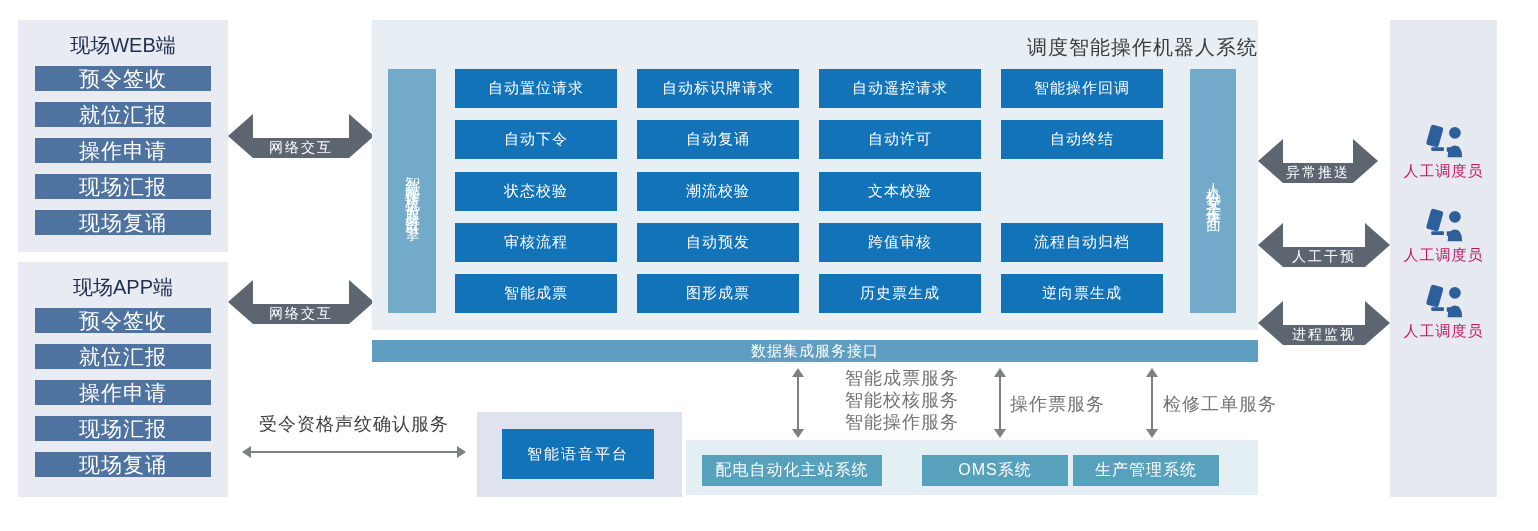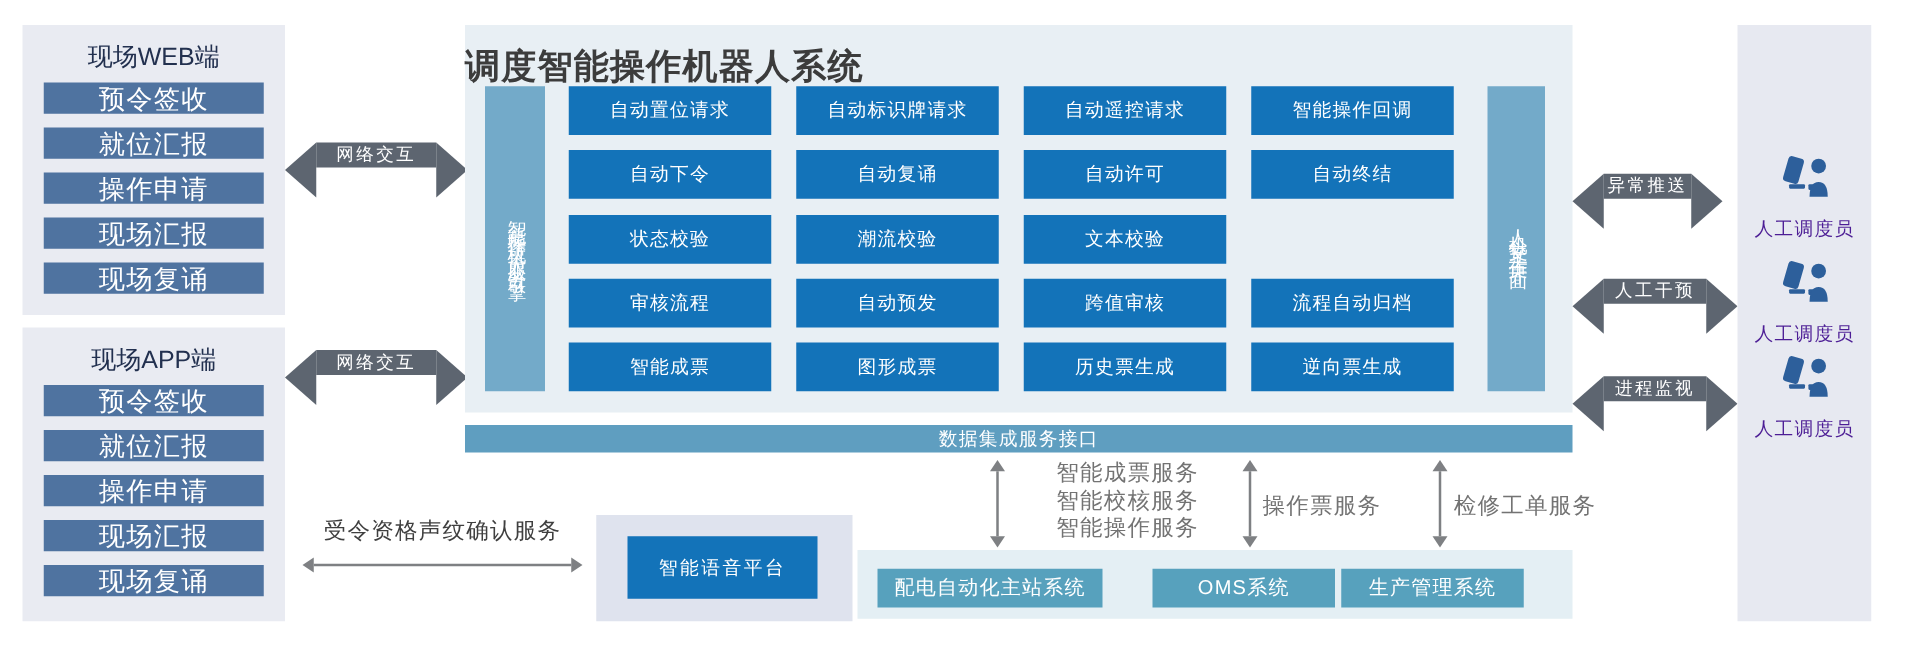--- a/index.html
+++ b/index.html
@@ -24,36 +24,36 @@
   
   .side-panel{position:absolute;background:var(--panel-gray);display:flex;flex-direction:column;}
   .side-panel .hd{height:44px;display:flex;align-items:center;justify-content:center;
     font-size:20px;color:#22304f;padding-top:6px;}
   .side-items{display:flex;flex-direction:column;gap:11px;padding:2px 17px 0 17px;}
   .side-item{height:25px;background:var(--side-blue);color:#fff;font-size:21px;
     display:flex;align-items:center;justify-content:center;letter-spacing:1px;}
 
   
   .main-panel{position:absolute;left:372px;top:20px;width:886px;height:310px;background:var(--main-bg);}
-  .main-title{position:absolute;top:14px;left:0;width:100%;text-align:left;
-    font-size:28px;color:#3c3c3c;letter-spacing:1px;font-weight:bold;}
+  .main-title{position:absolute;top:14px;left:0;width:100%;text-align:right;
+    font-size:20px;color:#3c3c3c;letter-spacing:1px;}
   .vbar{position:absolute;top:49px;height:244px;background:var(--bar-teal);color:#fff;
     writing-mode:vertical-rl;text-orientation:upright;font-size:15px;letter-spacing:5px;
     display:flex;align-items:center;justify-content:center;}
   .btn{position:absolute;width:162px;height:39px;background:var(--btn-blue);color:#fff;
     font-size:15px;display:flex;align-items:center;justify-content:center;letter-spacing:1px;}
   .r0{top:49px}.r1{top:100px}.r2{top:152px}.r3{top:203px}.r4{top:254px}
   .c0{left:83px}.c1{left:265px}.c2{left:447px}.c3{left:629px}
 
   
   .data-bus{position:absolute;left:372px;top:340px;width:886px;height:22px;background:var(--bus-teal);
     color:#fff;font-size:15px;display:flex;align-items:center;justify-content:center;letter-spacing:1px;}
 
   
-  .fat-arrow{position:absolute;display:flex;align-items:flex-start;height:44px;}
+  .fat-arrow{position:absolute;display:flex;align-items:flex-end;height:44px;}
   .fa-head-l{width:0;height:0;border-top:22px solid transparent;border-bottom:22px solid transparent;
     border-right:25px solid var(--dark-arrow);}
   .fa-head-r{width:0;height:0;border-top:22px solid transparent;border-bottom:22px solid transparent;
     border-left:25px solid var(--dark-arrow);}
   .fa-shaft{flex:1;height:20px;background:var(--dark-arrow);color:#fff;font-size:14px;
     display:flex;align-items:center;justify-content:center;letter-spacing:2px;}
 
   
   .thin-varrow{position:absolute;width:14px;display:flex;flex-direction:column;align-items:center;}
   .tv-up{width:0;height:0;border-left:6px solid transparent;border-right:6px solid transparent;
@@ -77,21 +77,21 @@
   
   .voice-panel{position:absolute;left:477px;top:412px;width:205px;height:85px;background:var(--voice-bg);}
   .voice-box{position:absolute;left:25px;top:17px;width:152px;height:50px;background:var(--btn-blue);
     color:#fff;font-size:15px;display:flex;align-items:center;justify-content:center;letter-spacing:2px;}
   .voice-label{position:absolute;left:238px;top:412px;width:232px;text-align:center;
     font-size:18px;color:#3f3f3f;letter-spacing:1px;}
 
   
   .right-panel{position:absolute;left:1390px;top:20px;width:107px;height:477px;background:var(--right-bg);}
   .op-group{position:absolute;left:0;width:100%;display:flex;flex-direction:column;align-items:center;}
-  .op-label{margin-top:16px;font-size:15px;color:#4c1d95;letter-spacing:1px;}
+  .op-label{margin-top:4px;font-size:15px;color:#be185d;letter-spacing:1px;}
 </style>
 </head>
 <body>
 
 <div class="stage">
 
   <div class="side-panel" style="left:18px;top:20px;width:210px;height:232px;">
     <div class="hd">现场WEB端</div>
     <div class="side-items">
       <div class="side-item">预令签收</div>

